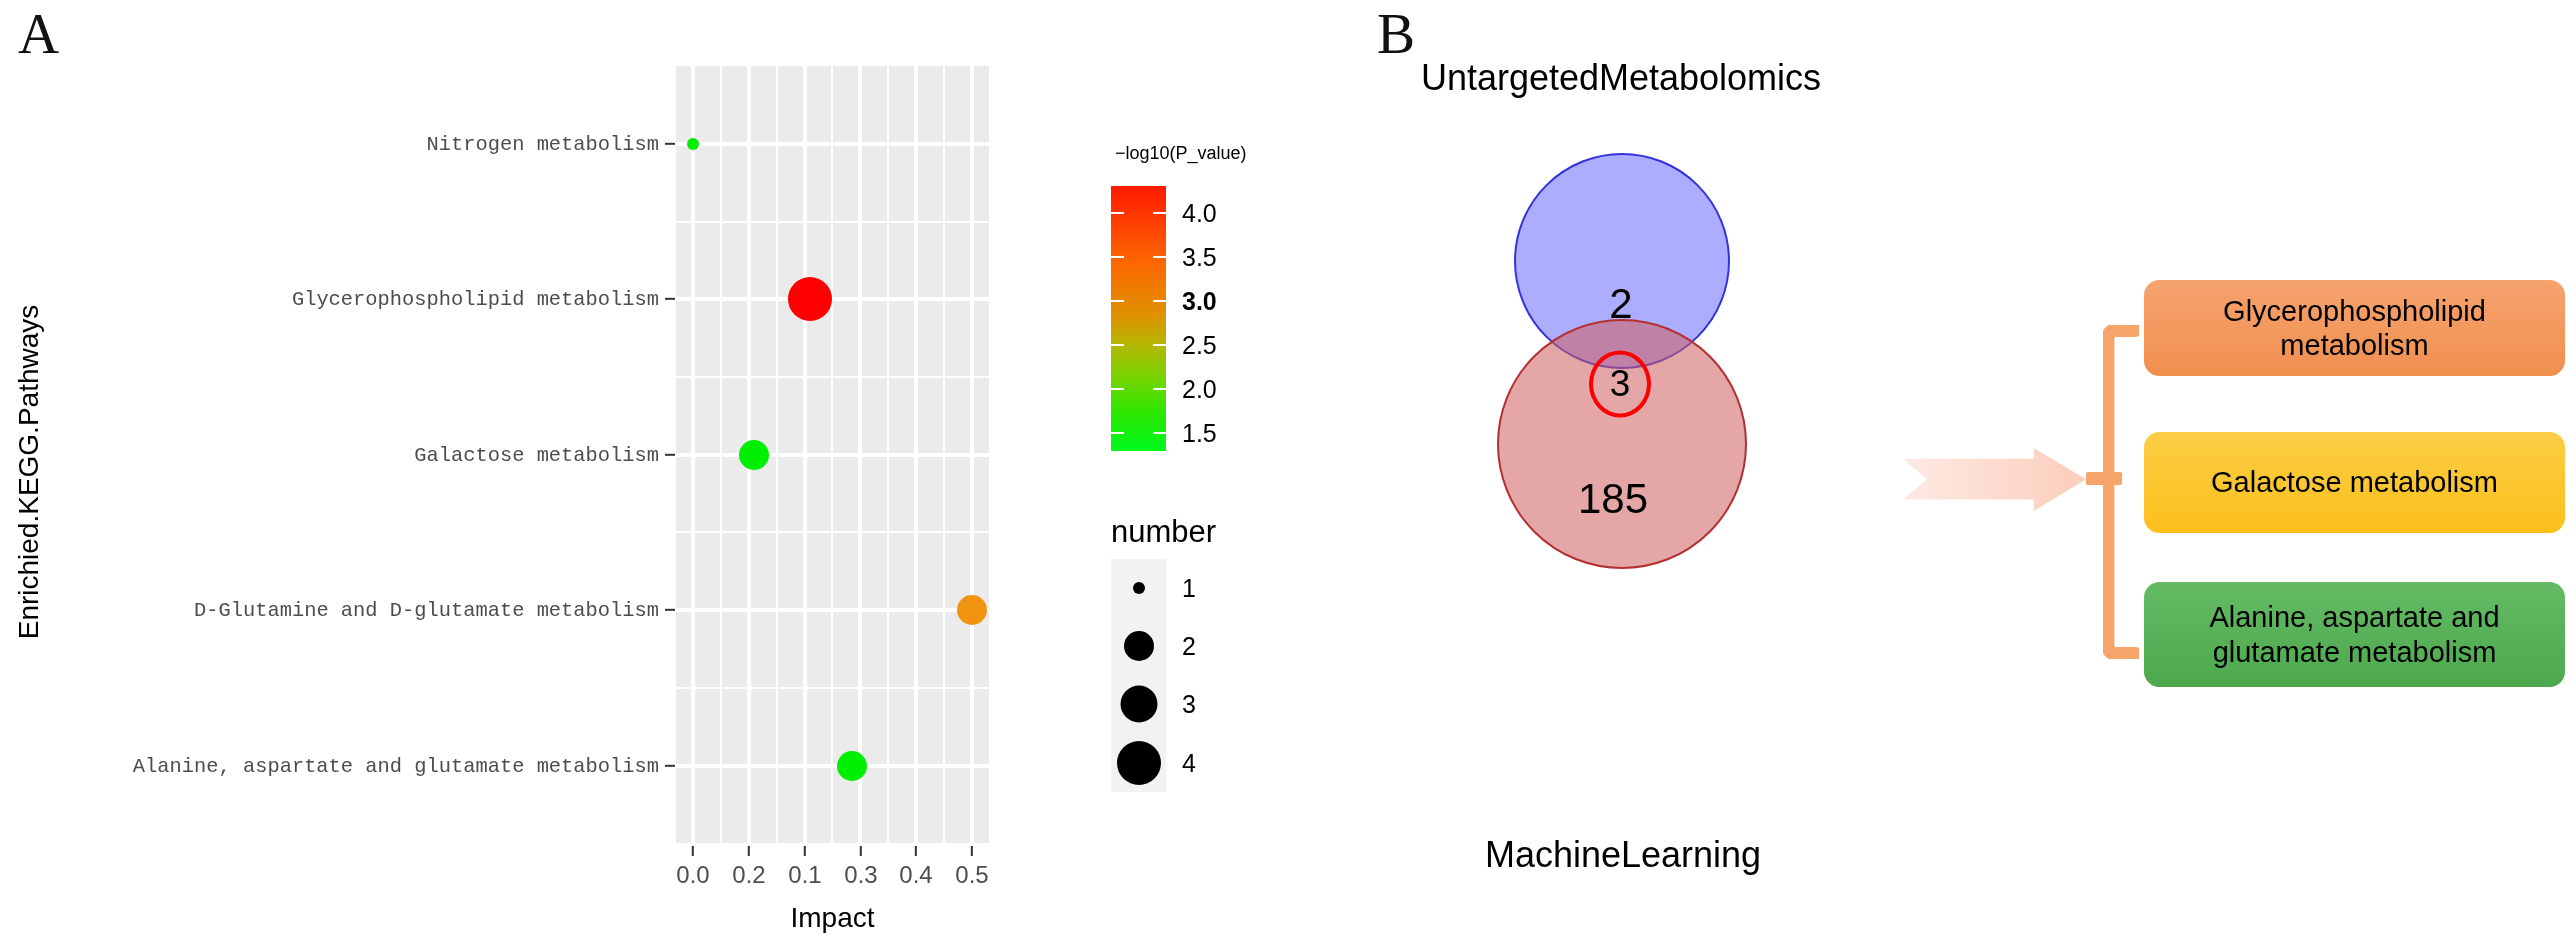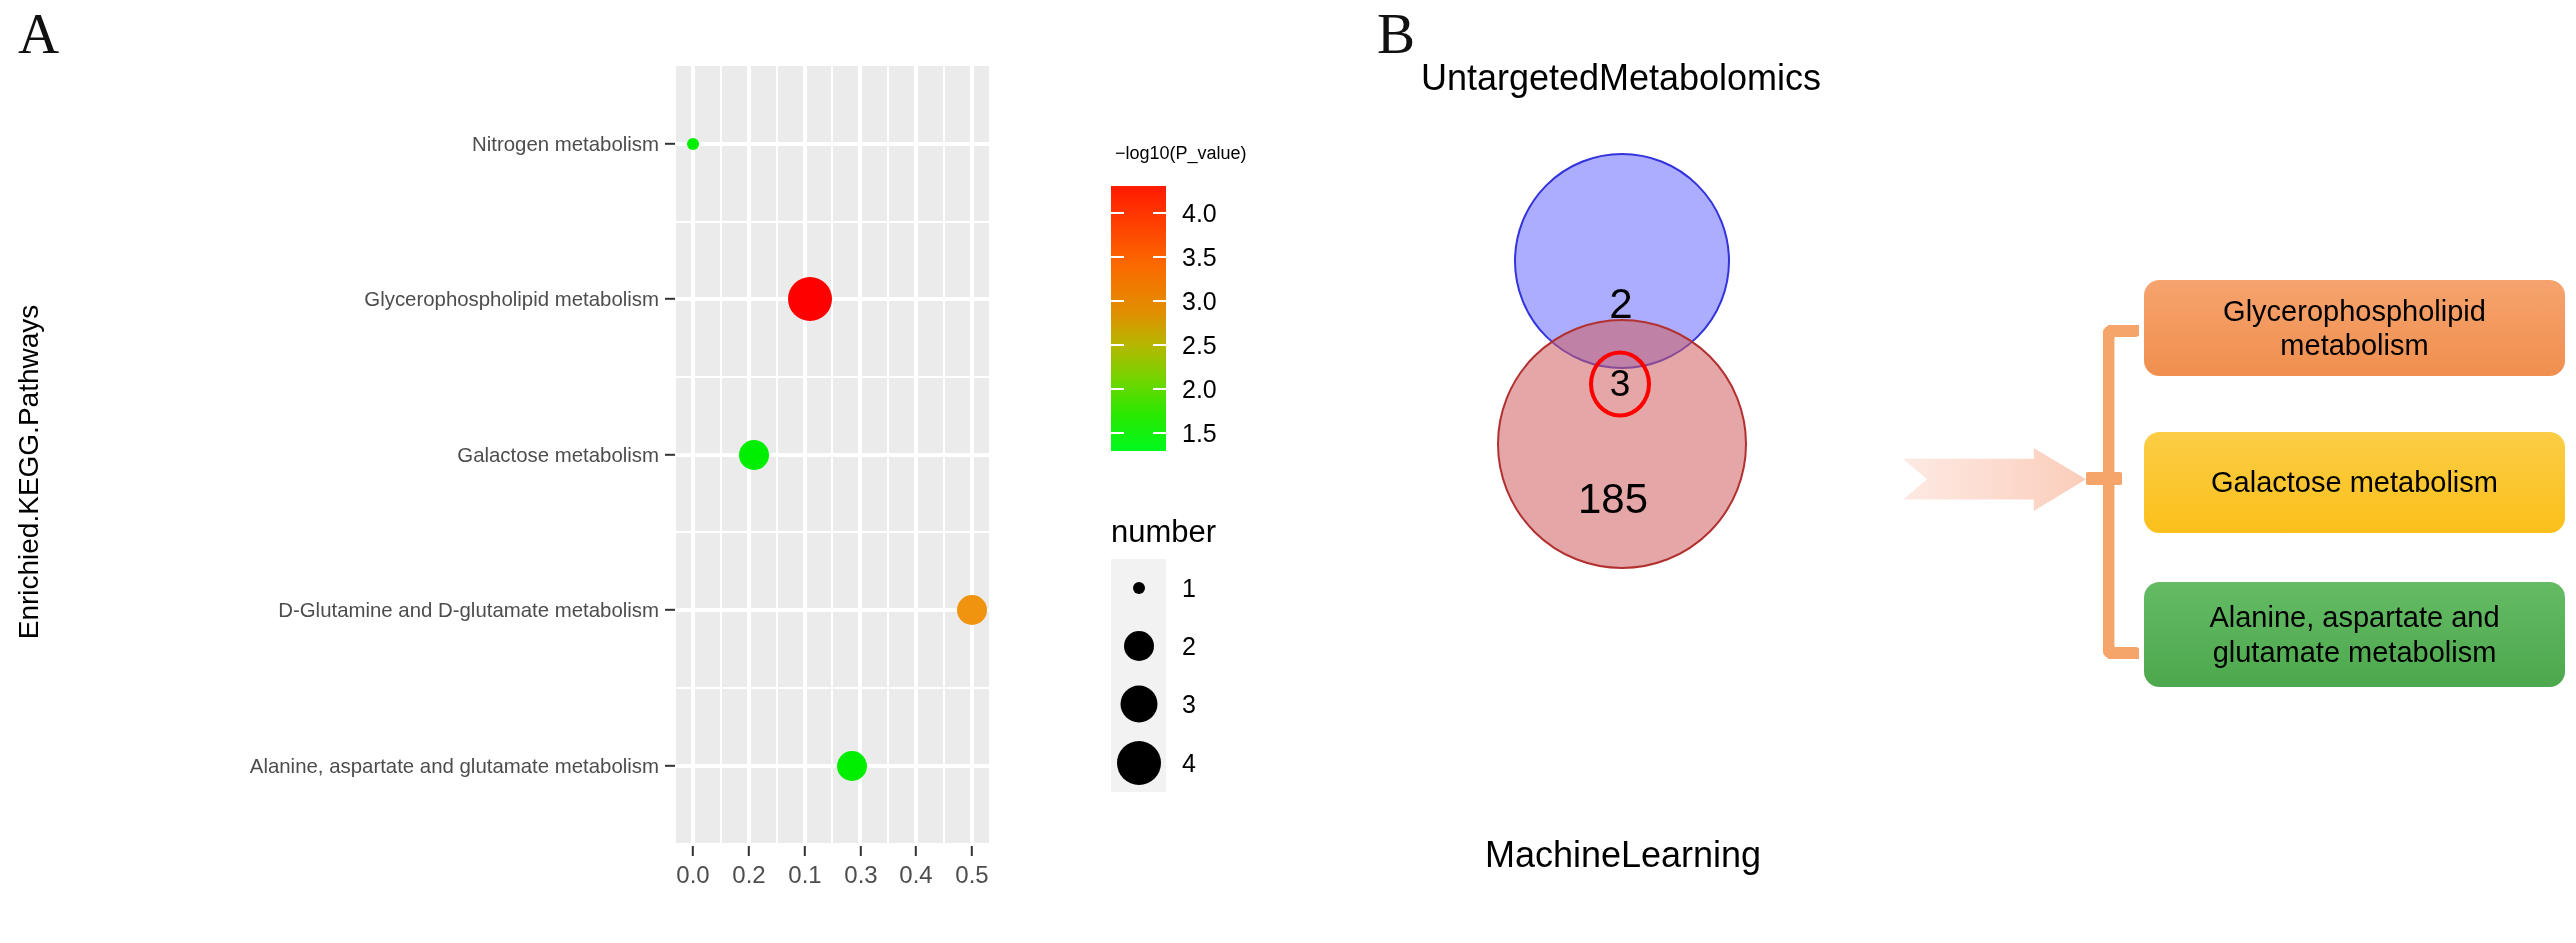--- a/index.html
+++ b/index.html
@@ -13,21 +13,21 @@
   #panelA{position:absolute;left:0;top:0;width:1288px;height:944px;}
 
   #plot-area{position:absolute;left:676px;top:66px;width:313px;height:777px;
              background:#ebebeb;}
   .gridline-major{position:absolute;background:#ffffff;}
   .gridline-minor{position:absolute;background:#ffffff;}
 
   .dot{position:absolute;border-radius:50%;transform:translate(-50%,-50%);}
 
   .ylabel{position:absolute;right:0;transform:translateY(-50%);
-          font-size:20.4px;color:#4d4d4d;white-space:nowrap;text-align:left;}
+          font-size:20.4px;color:#4d4d4d;white-space:nowrap;text-align:left;font-family:Liberation Mono, monospace;}
   .ytick{position:absolute;width:9.6px;height:2.4px;background:#333;
          transform:translateY(-50%);}
 
   .xtick{position:absolute;width:2.4px;height:10.2px;background:#333;
          transform:translateX(-50%);}
   .xticklabel{position:absolute;font-size:24px;color:#4d4d4d;
               transform:translateX(-50%);white-space:nowrap;}
 
   #x-axis-title{position:absolute;left:676px;top:902px;width:313px;
                 text-align:center;font-size:28px;color:#000;}
@@ -120,20 +120,21 @@
       <div class="gridline-major" style="left: 0px; top: 542px; width: 313px; height: 3.6px;"></div>
       <div class="gridline-major" style="left: 0px; top: 698px; width: 313px; height: 3.6px;"></div>
       <div class="gridline-minor" style="left: 0px; top: 155px; width: 313px; height: 1.8px;"></div>
       <div class="gridline-minor" style="left: 0px; top: 310px; width: 313px; height: 1.8px;"></div>
       <div class="gridline-minor" style="left: 0px; top: 465px; width: 313px; height: 1.8px;"></div>
       <div class="gridline-minor" style="left: 0px; top: 621px; width: 313px; height: 1.8px;"></div>
     </div>
 
   <div id="y-axis-title">Enrichied.KEGG.Pathways</div>
 
+  <div id="x-axis-title">Impact</div>
 
   <div id="color-legend-title">−log10(P_value)</div>
   <div id="colorbar"></div>
 
   <div id="size-legend-title">number</div>
   <div id="size-legend-key"></div>
 <div class="ytick" style="left: 665px; top: 144px;"></div>
     <div class="ylabel" style="right: 629px; top: 144px;">Nitrogen metabolism</div>
     <div class="ytick" style="left: 665px; top: 299px;"></div>
     <div class="ylabel" style="right: 629px; top: 299px;">Glycerophospholipid metabolism</div>
@@ -161,21 +162,21 @@
     <div class="dot" style="width: 30px; height: 30px; left: 972px; top: 610px; background: rgb(240, 147, 15);"></div>
     <div class="dot" style="width: 30px; height: 30px; left: 852px; top: 766px; background: rgb(0, 238, 0);"></div>
     <div class="cb-tick" style="left: 1111px; top: 212px;"></div>
     <div class="cb-tick" style="left: 1153px; top: 212px;"></div>
     <div class="cb-label" style="top: 213px;">4.0</div>
     <div class="cb-tick" style="left: 1111px; top: 256px;"></div>
     <div class="cb-tick" style="left: 1153px; top: 256px;"></div>
     <div class="cb-label" style="top: 257px;">3.5</div>
     <div class="cb-tick" style="left: 1111px; top: 300px;"></div>
     <div class="cb-tick" style="left: 1153px; top: 300px;"></div>
-    <div class="cb-label" style="top: 301px;">3.0</div>
+    <div class="cb-label" style="top: 301px; font-weight: bold;">3.0</div>
     <div class="cb-tick" style="left: 1111px; top: 344px;"></div>
     <div class="cb-tick" style="left: 1153px; top: 344px;"></div>
     <div class="cb-label" style="top: 345px;">2.5</div>
     <div class="cb-tick" style="left: 1111px; top: 388px;"></div>
     <div class="cb-tick" style="left: 1153px; top: 388px;"></div>
     <div class="cb-label" style="top: 389px;">2.0</div>
     <div class="cb-tick" style="left: 1111px; top: 432px;"></div>
     <div class="cb-tick" style="left: 1153px; top: 432px;"></div>
     <div class="cb-label" style="top: 433px; text-align: center;">1.5</div>
     <div class="sl-dot" style="width: 12px; height: 12px; left: 1139px; top: 588px;"></div>

